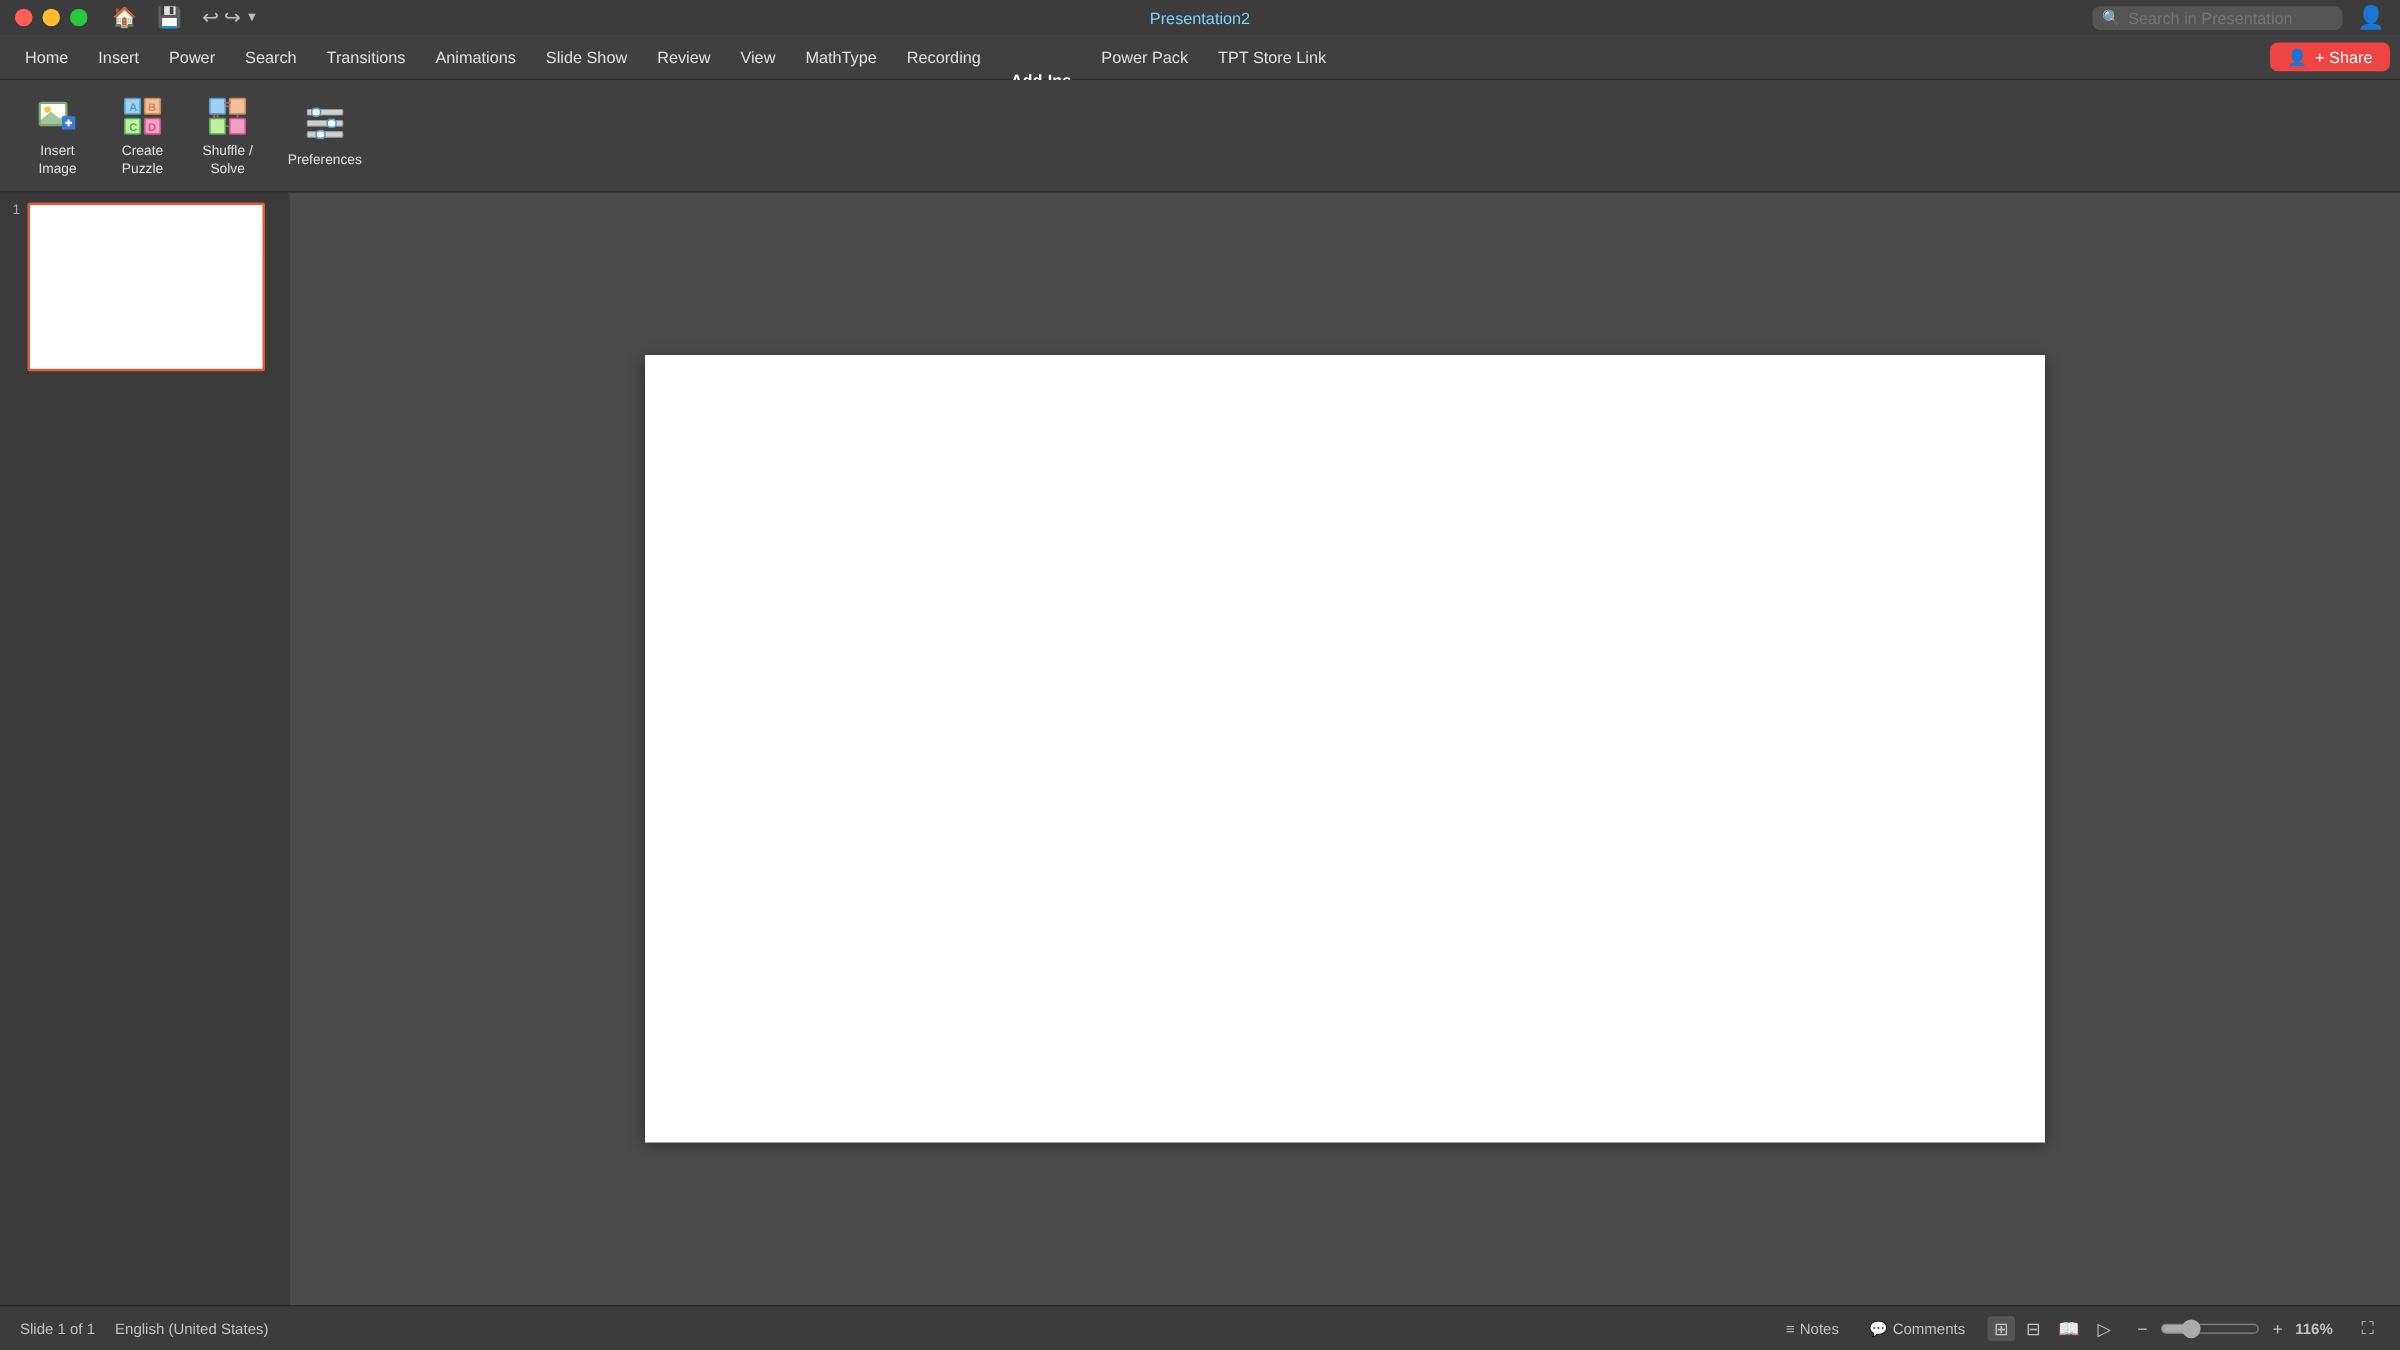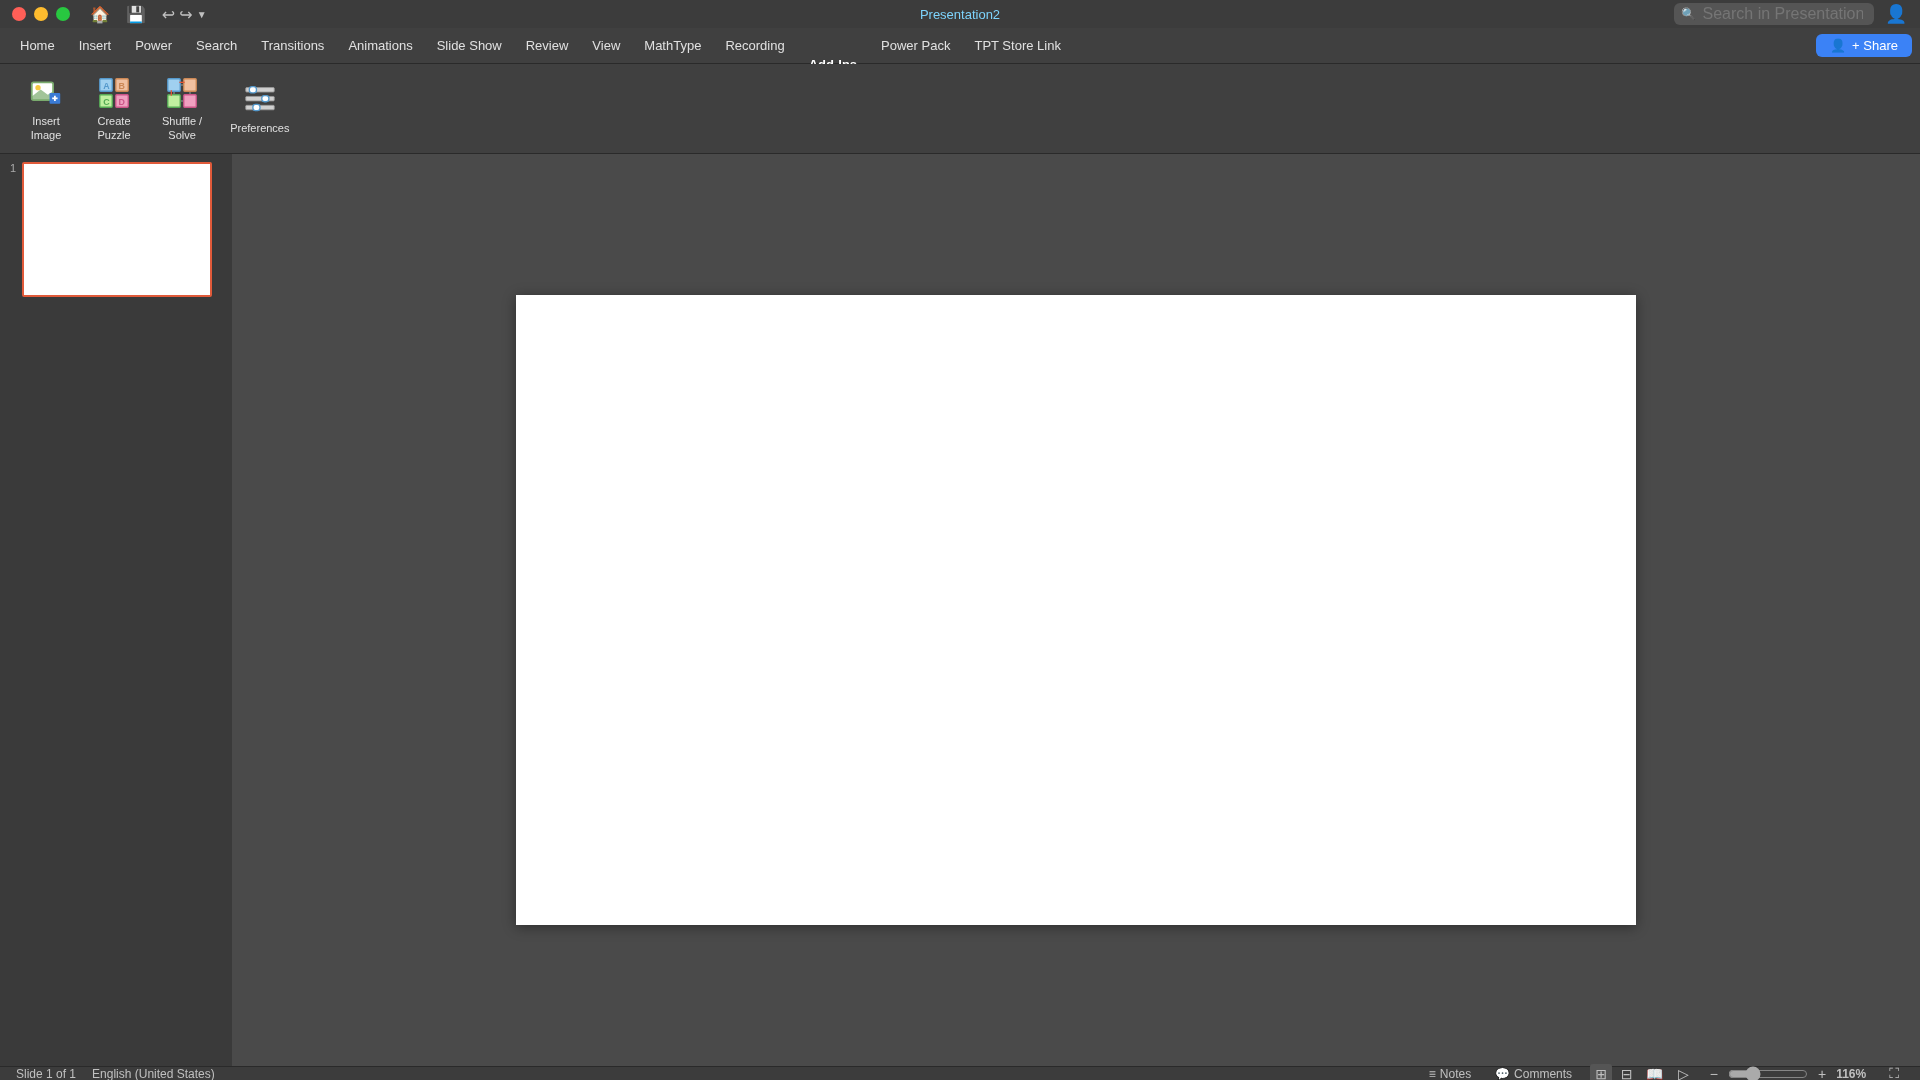--- a/index.html
+++ b/index.html
@@ -81,21 +81,21 @@
     }
     .search-icon-svg {
       color: #aaa;
       font-size: 12px;
     }
     .search-input {
       background: transparent;
       border: none;
       outline: none;
       color: #84cc16;
-      font-size: 16px;
+      font-size: 13px;
       width: 160px;
     }
     .user-icon {
       color: #c0c0c0;
       font-size: 18px;
     }
 
     
     .menu-bar {
       height: 36px;
@@ -119,21 +119,21 @@
       color: #ffffff;
       margin-top: 38px;
     }
     .menu-right {
       margin-left: auto;
       display: flex;
       align-items: center;
       gap: 8px;
     }
     .share-btn {
-      background: #3b82f6;
+      background: #ef4444;
       color: white;
       border: none;
       border-radius: 6px;
       padding: 4px 14px;
       font-size: 13px;
       cursor: pointer;
       display: flex;
       align-items: center;
       gap: 6px;
     }
@@ -226,21 +226,21 @@
     .slide-canvas {
       background: white;
       width: 1120px;
       height: 630px;
       box-shadow: 0 2px 12px rgba(0,0,0,0.4);
       position: relative;
     }
 
     
     .status-bar {
-      height: 14px;
+      height: 36px;
       background: #3c3c3c;
       display: flex;
       align-items: center;
       padding: 0 16px;
       flex-shrink: 0;
       border-top: 1px solid #2a2a2a;
     }
     .status-left {
       display: flex;
       gap: 16px;

